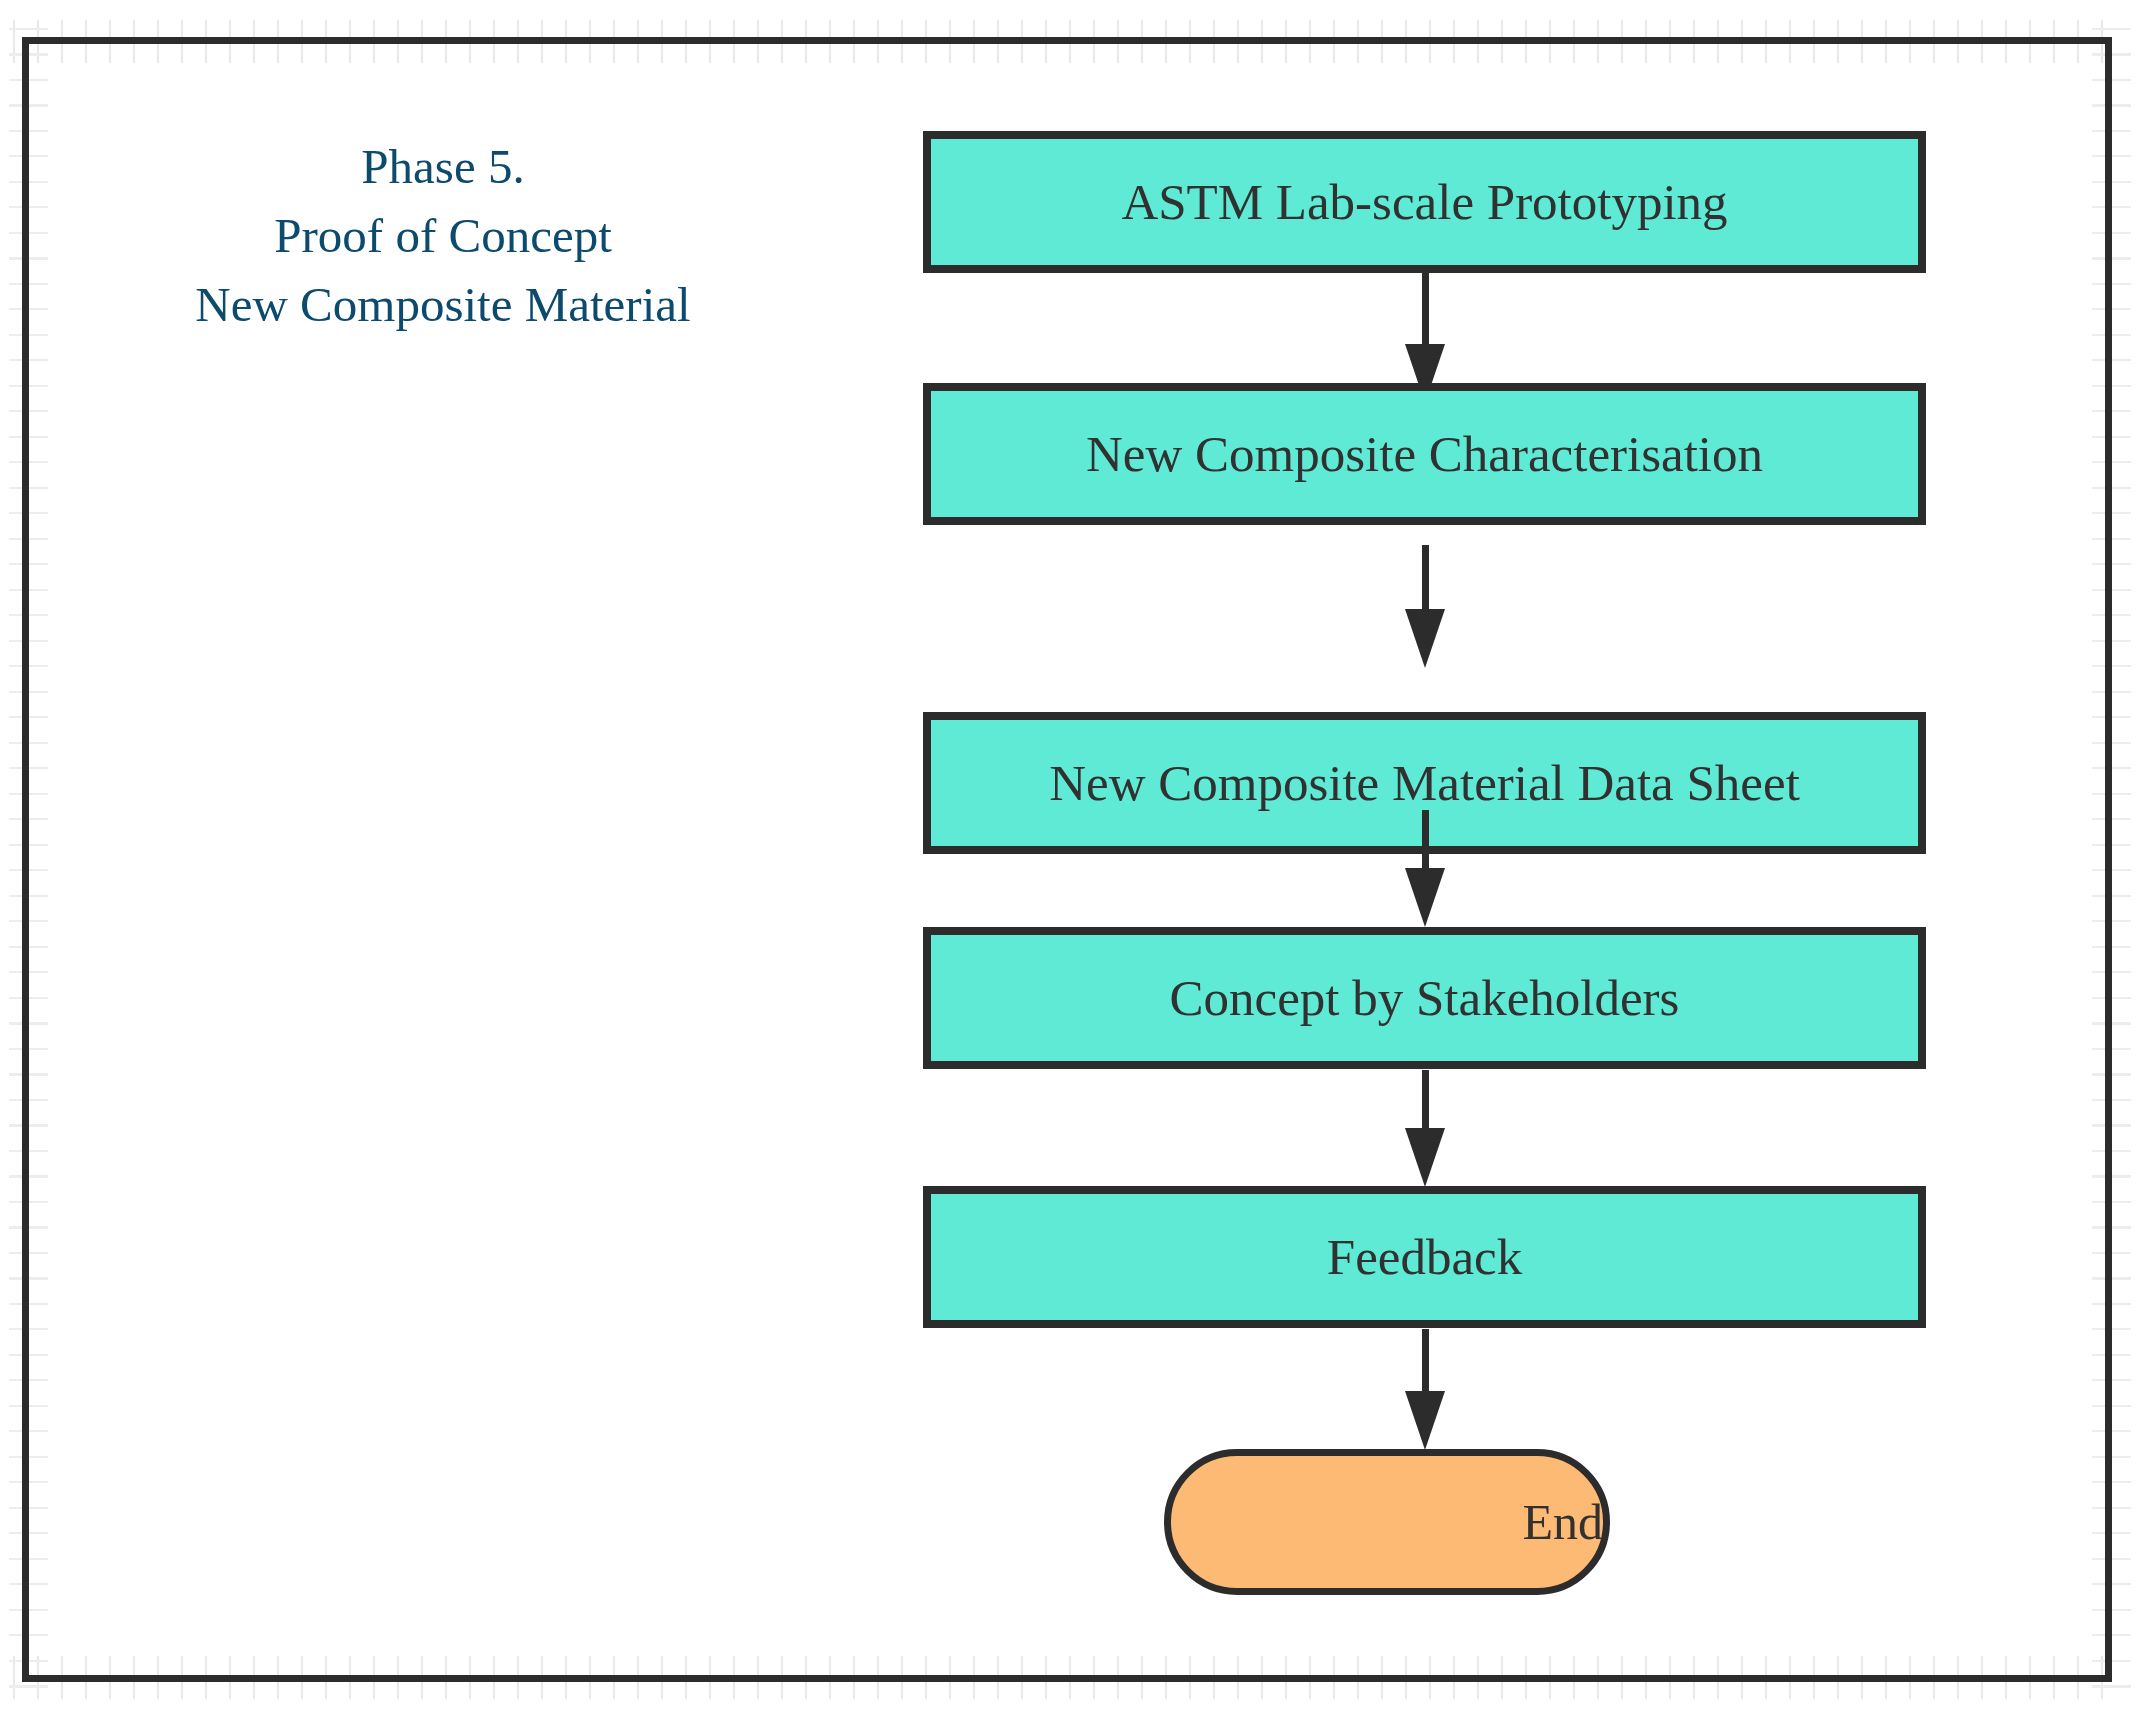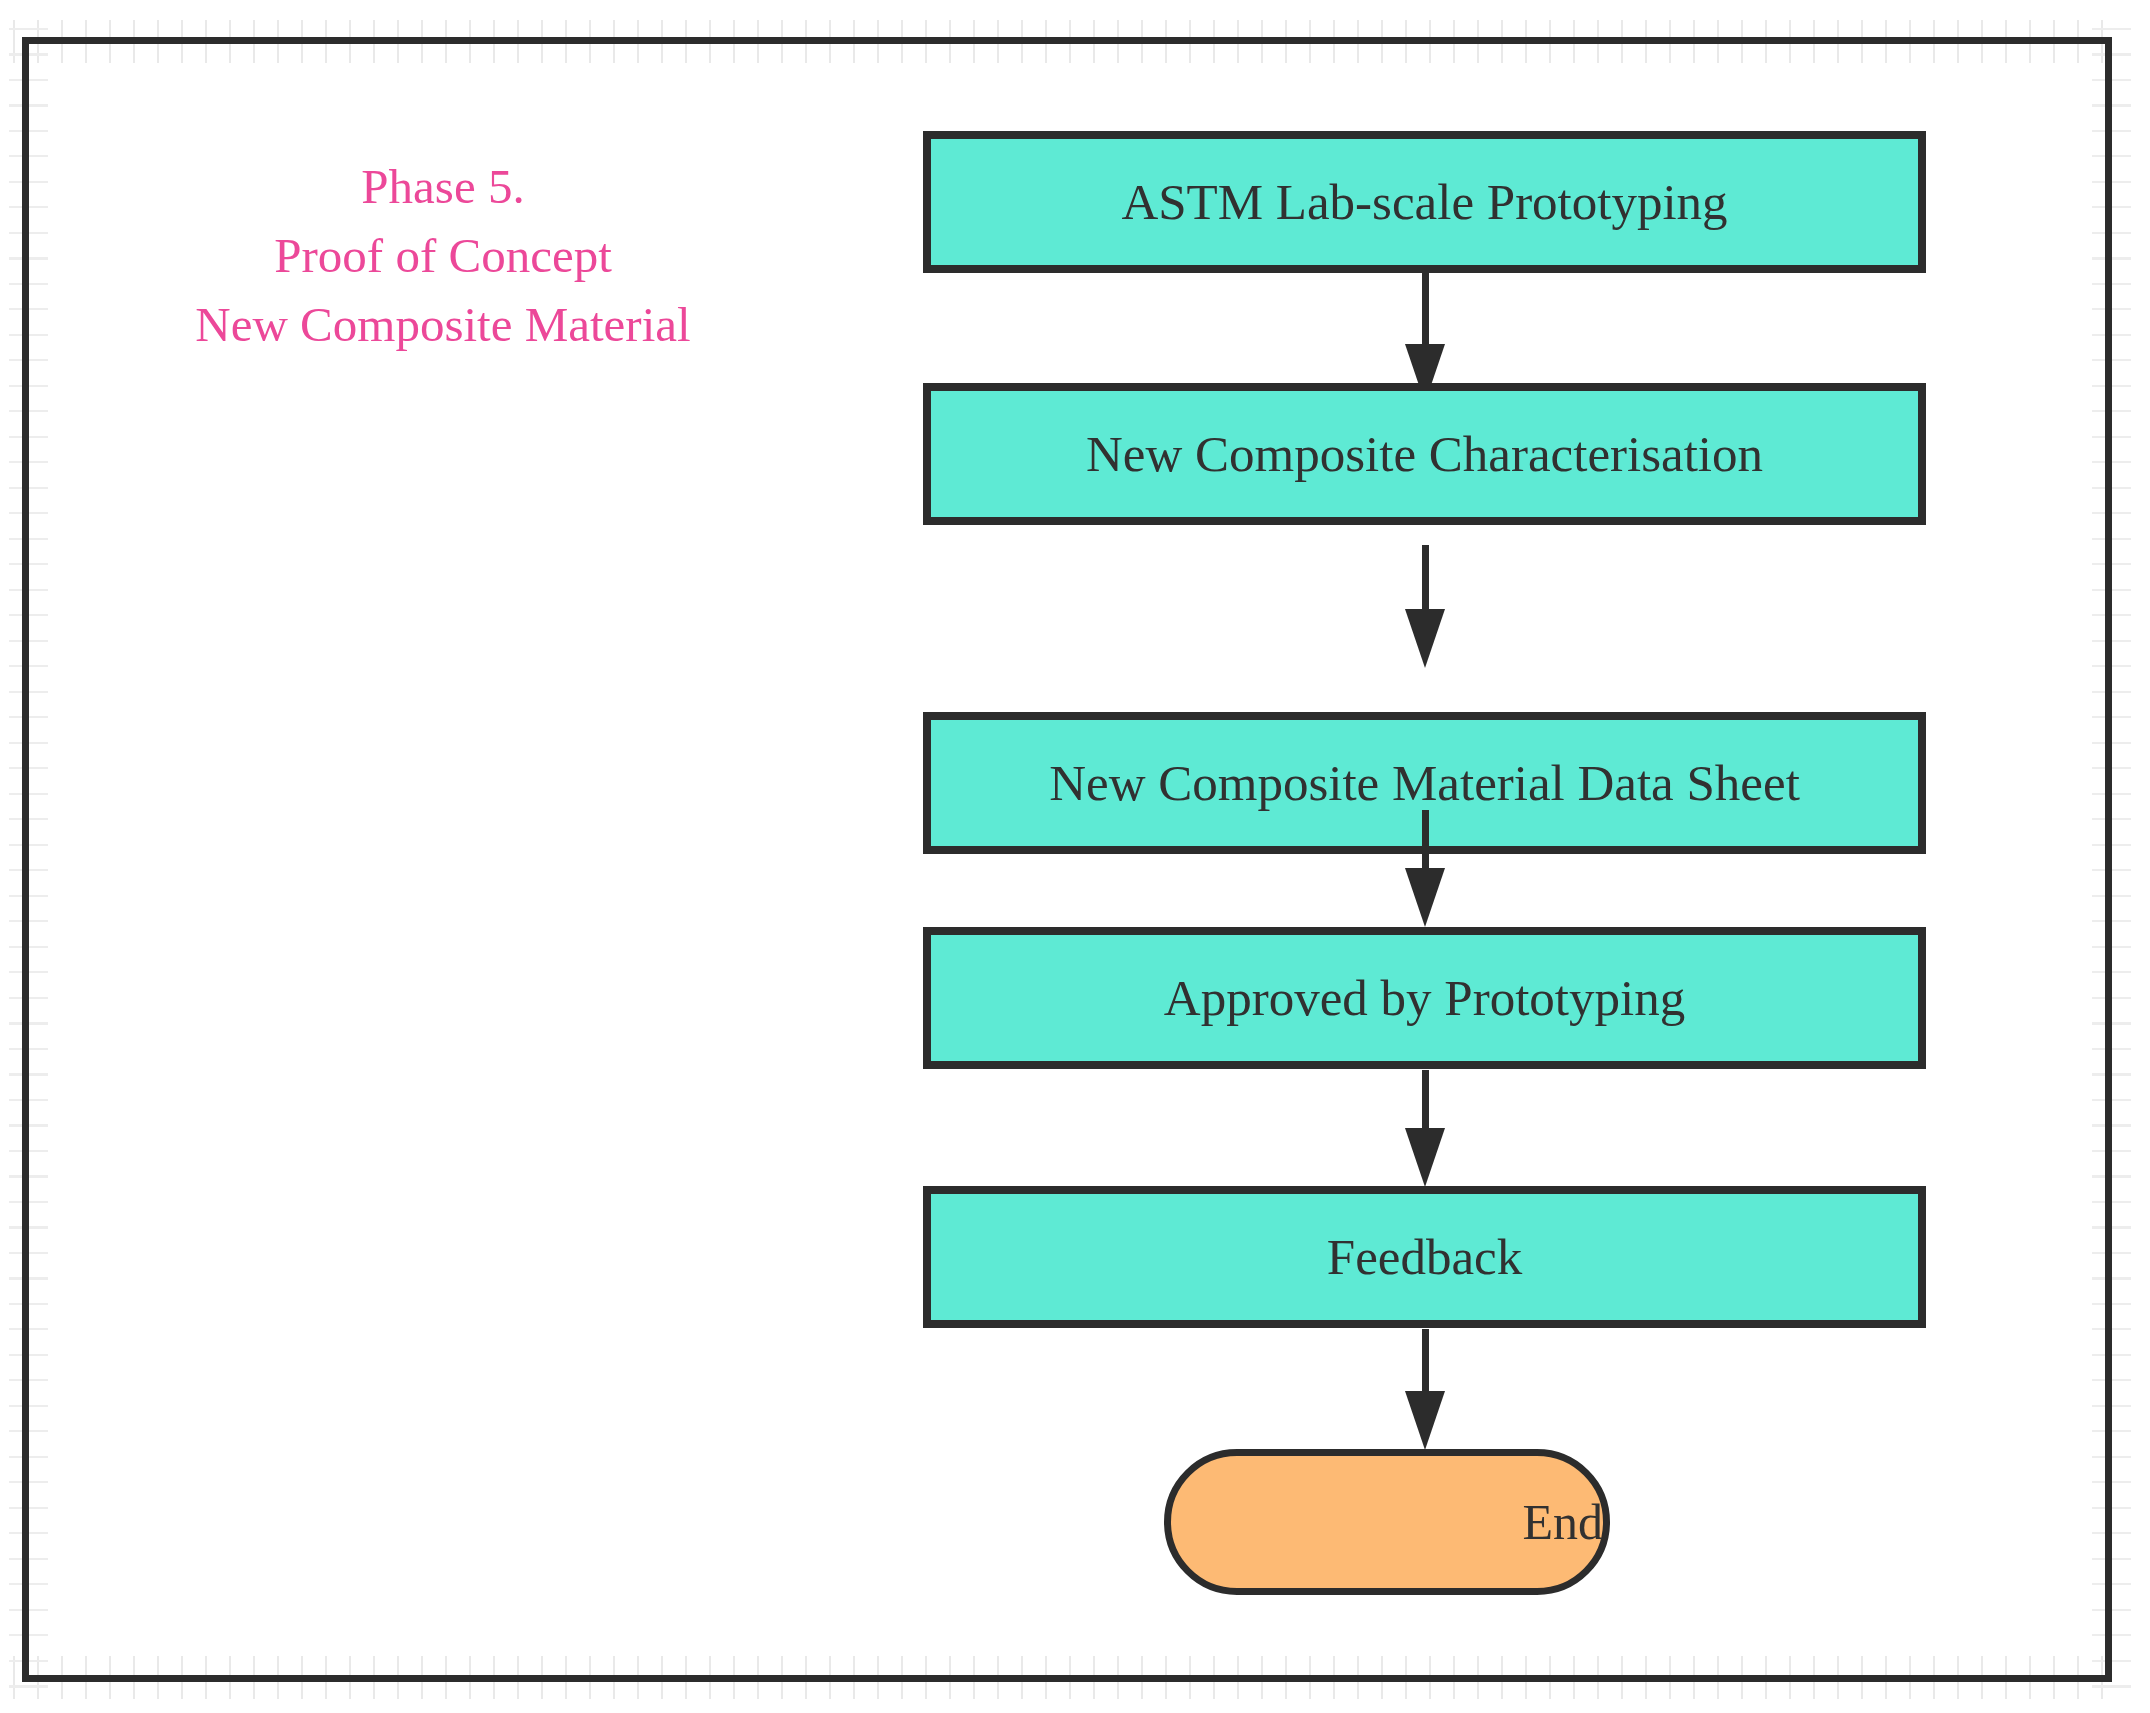--- a/index.html
+++ b/index.html
@@ -56,22 +56,21 @@
   
   .phase-label {
     position: absolute;
     z-index: 3;
     left: 94px;
     top: 132px;
     width: 698px;
     text-align: center;
     font-size: 49px;
     line-height: 69px;
-    color: #ec4899;
-    margin-top: 20px;
+    color: #0c4a6e;
   }
   .phase-label .line { display: block; }
 
   
   .step {
     position: absolute;
     z-index: 3;
     left: 923px;
     width: 1003px;
     height: 142px;
@@ -180,21 +179,21 @@
   <div class="step s3">
     <span>New Composite Material Data Sheet</span>
   </div>
 
   <div class="arrow a3">
     <div class="shaft"></div>
     <div class="head"></div>
   </div>
 
   <div class="step s4">
-    <span>Approved by Prototyping</span>
+    <span>Concept by Stakeholders</span>
   </div>
 
   <div class="arrow a4">
     <div class="shaft"></div>
     <div class="head"></div>
   </div>
 
   <div class="step s5">
     <span>Feedback</span>
   </div>

